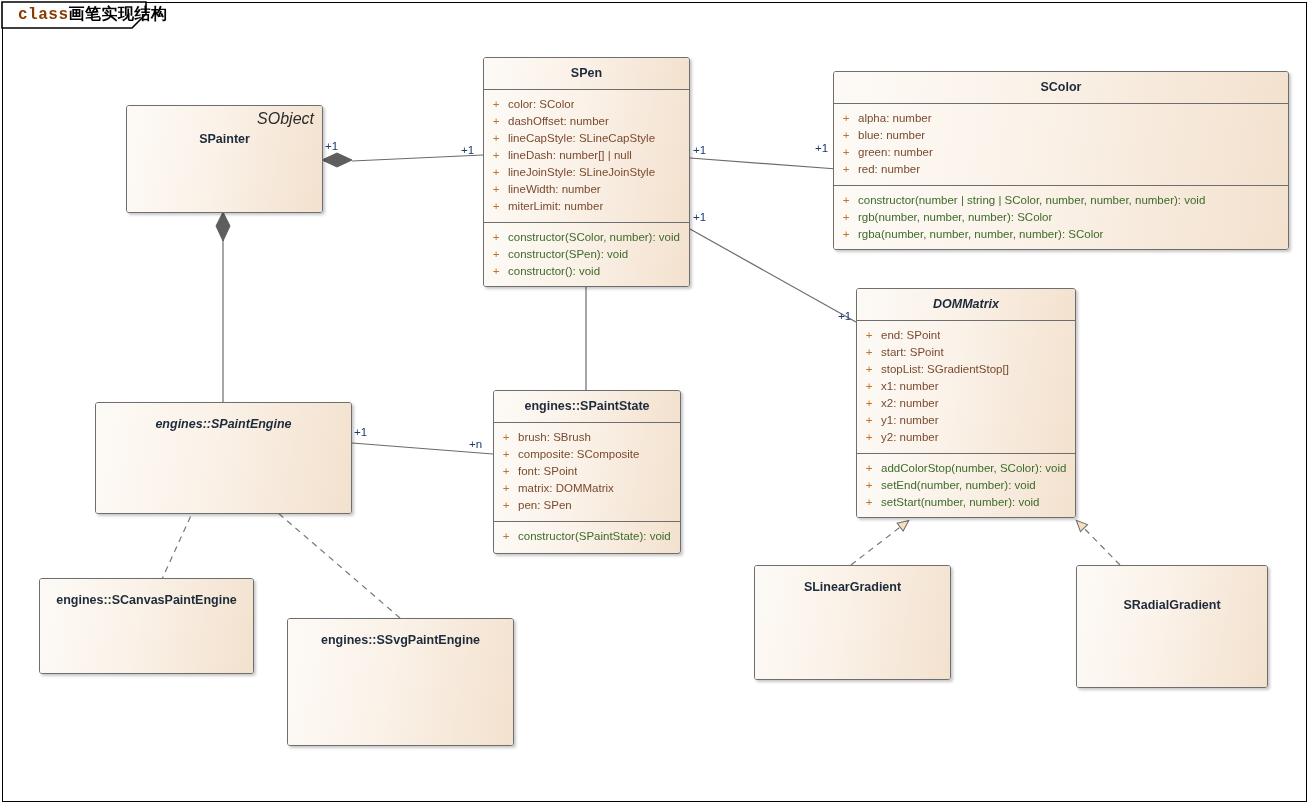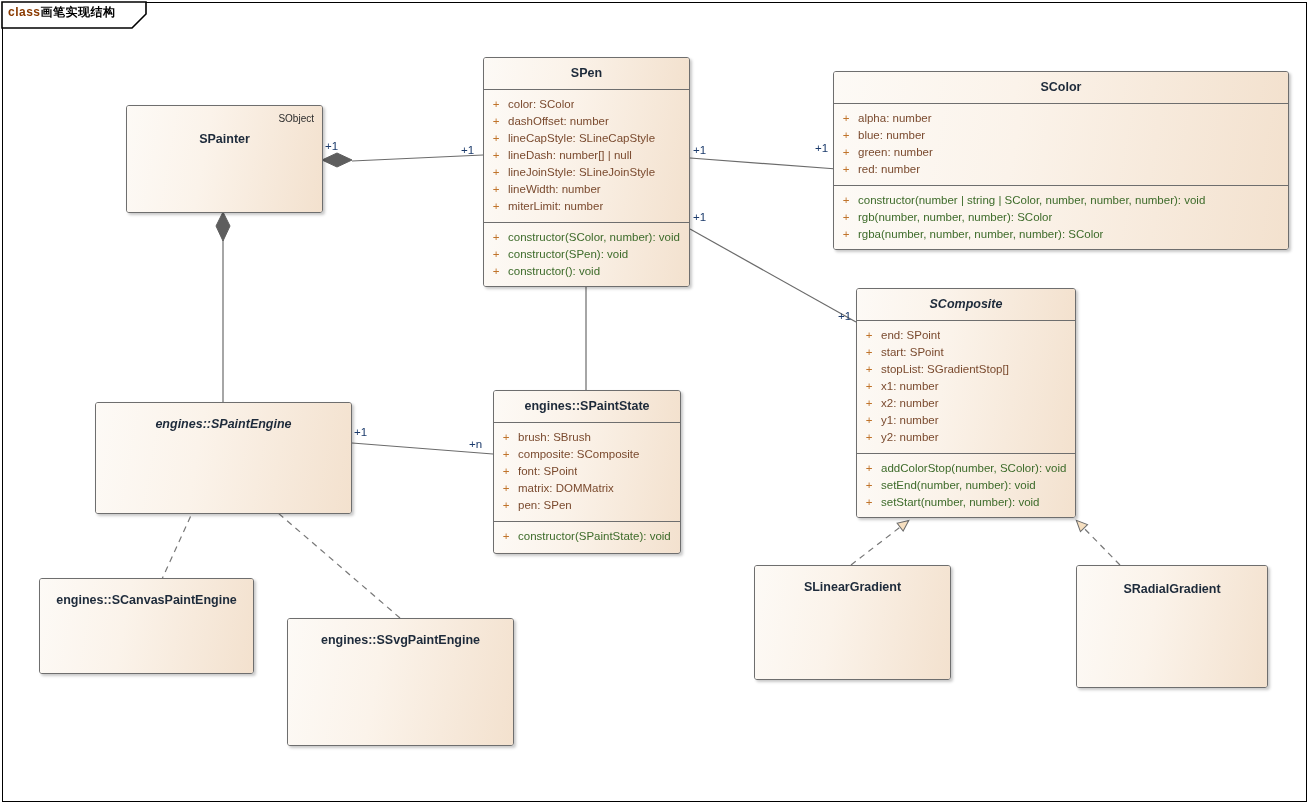--- a/index.html
+++ b/index.html
@@ -10,23 +10,24 @@
   }
   #canvas{position:absolute;left:0;top:0;width:1312px;height:808px;}
 
   
   .frame{
     position:absolute;left:2px;top:2px;width:1305px;height:800px;
     border:1px solid #000;box-sizing:border-box;background:transparent;
     pointer-events:none;
   }
   .frame-tab-label{
-    position:absolute;left:8px;top:4px;
-    font-size:12px;font-weight:bold;color:#000;white-space:nowrap;
+    position:absolute;left:18px;top:4px;
+    font-size:16px;font-weight:bold;color:#000;white-space:nowrap;
     letter-spacing:.5px;
+    font-family:Liberation Mono, monospace;
   }
   .frame-tab-label .kw{color:#8a3a00;font-weight:bold;}
 
   
   svg.links{position:absolute;left:0;top:0;width:1312px;height:808px;overflow:visible;}
 
   
   .cls{
     position:absolute;box-sizing:border-box;
     border:1px solid #6e6e6e;border-radius:3px;
@@ -38,21 +39,21 @@
     height:31px;line-height:31px;text-align:center;
     font-size:12.5px;font-weight:bold;color:#1d2a3a;
     border-bottom:1px solid #6e6e6e;
     background:linear-gradient(100deg,#fdfaf6 0%,#fbf3ea 40%,#f3e1ce 100%);
     position:relative;
   }
   .cls.notitleline .title{border-bottom:none;}
   .cls .title.italic{font-style:italic;}
   .cls .stereo{
     position:absolute;right:8px;top:0;line-height:26px;
-    font-size:10px;font-weight:normal;color:#2b2b2b;
+    font-size:16px;font-style:italic;font-weight:normal;color:#2b2b2b;
   }
   .cls .title.with-stereo{height:auto;line-height:normal;padding-top:26px;padding-bottom:9px;}
   .sect{
     padding:6px 0 7px 0;
     border-bottom:1px solid #6e6e6e;
     background:linear-gradient(100deg,#fdfaf6 0%,#fbf3ea 40%,#f3e1ce 100%);
   }
   .sect.last{border-bottom:none;}
   .mem{
     display:flex;align-items:baseline;height:17px;line-height:17px;
@@ -218,21 +219,21 @@
           <span class="nm">rgb(number, number, number): SColor</span>
         </div>
       <div class="mem op">
           <span class="vis">+</span>
           <span class="nm">rgba(number, number, number, number): SColor</span>
         </div>
     </div>
   </div>
 
   <div class="cls" style="left:856px;top:288px;width:220px;height:230px;">
-    <div class="title italic">SComposite</div>
+    <div class="title italic">DOMMatrix</div>
     <div class="sect">
       <div class="mem attr">
           <span class="vis">+</span>
           <span class="nm">end: SPoint</span>
         </div>
       <div class="mem attr">
           <span class="vis">+</span>
           <span class="nm">start: SPoint</span>
         </div>
       <div class="mem attr">
@@ -314,21 +315,21 @@
 
   <div class="cls notitleline" style="left:287px;top:618px;width:227px;height:128px;">
     <div class="title" style="height:100%;box-sizing:border-box;padding-top:14px;line-height:normal;">engines::SSvgPaintEngine</div>
   </div>
 
   <div class="cls notitleline" style="left:754px;top:565px;width:197px;height:115px;">
     <div class="title" style="height:100%;box-sizing:border-box;padding-top:14px;line-height:normal;">SLinearGradient</div>
   </div>
 
   <div class="cls notitleline" style="left:1076px;top:565px;width:192px;height:123px;">
-    <div class="title" style="height:100%;box-sizing:border-box;padding-top:16px;line-height:normal;">SRadialGradient</div>
+    <div class="title" style="height:100%;box-sizing:border-box;padding-top:32px;line-height:normal;">SRadialGradient</div>
   </div>
 
   <div class="frame"></div>
   <svg class="links" viewBox="0 0 1312 808" xmlns="http://www.w3.org/2000/svg">
     <path d="M2,2 L146,2 L146,14 L132,28 L2,28 z" fill="#ffffff" stroke="#000000" stroke-width="1.6"></path>
   </svg>
   <div class="frame-tab-label">
     <span class="kw">class</span><span>画笔实现结构</span>
   </div>
 

